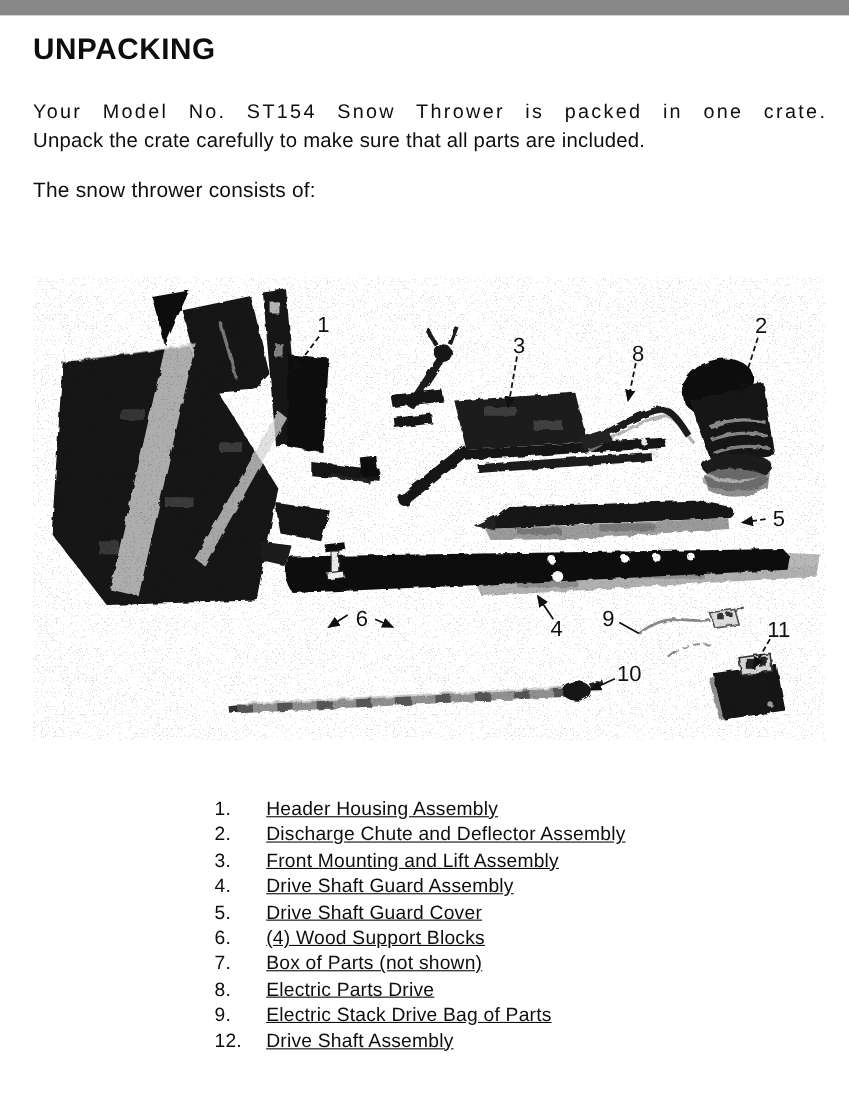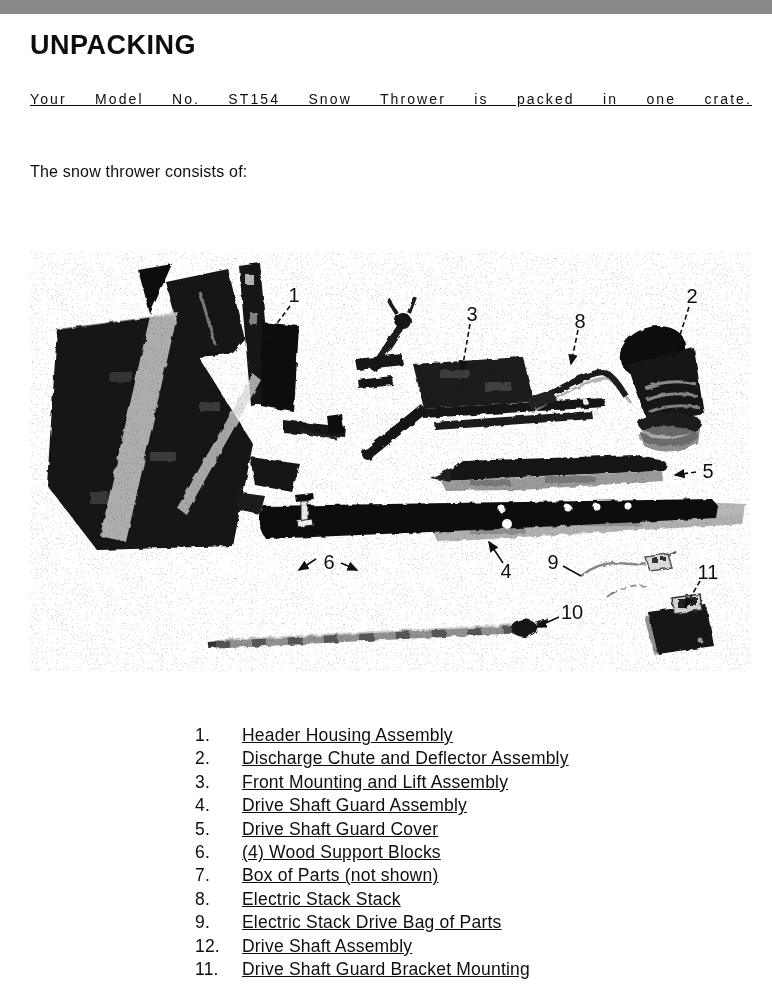--- a/index.html
+++ b/index.html
@@ -7,30 +7,30 @@
     position:relative;width:772px;height:1000px;background:#ffffff;
     font-family:"Liberation Sans","DejaVu Sans",sans-serif;color:#0e0e0e;
     margin:14px auto;overflow:hidden;
   }
   .title{
     position:absolute;left:30px;top:16px;margin:0;
     font-size:27px;font-weight:bold;letter-spacing:.5px;
   }
   .intro1{
     position:absolute;left:30px;top:77px;width:722px;
-    font-size:14px;letter-spacing:2.1px;word-spacing:4px;
-    text-align:justify;text-align-last:justify;white-space:nowrap;text-decoration:underline;
+    font-size:18px;letter-spacing:2.1px;word-spacing:4px;
+    text-align:justify;text-align-last:justify;white-space:nowrap;
   }
   .intro2{
     position:absolute;left:30px;top:103px;width:722px;
     font-size:18.5px;letter-spacing:.2px;
   }
   .consists{
     position:absolute;left:30px;top:149px;
-    font-size:16px;letter-spacing:.2px;
+    font-size:19px;letter-spacing:.2px;
   }
   .figure{position:absolute;left:0;top:238px;width:772px;height:430px;}
   .callout-num{
     font-family:"Liberation Sans","DejaVu Sans",sans-serif;
     font-size:20px;fill:#101010;
   }
   .parts-list{
     position:absolute;left:195px;top:710px;width:520px;
     font-size:17.5px;line-height:23.4px;letter-spacing:.2px;
   }
@@ -39,20 +39,21 @@
   .parts-row .nm{flex:1;text-decoration:underline;}
 </style>
 </head>
 <body>
 
 <div class="page">
 
   <h1 class="title">UNPACKING</h1>
 
   <div class="intro1">Your Model No. ST154 Snow Thrower is packed in one crate.</div>
+  <div class="intro2">Unpack the crate carefully to make sure that all parts are included.</div>
   <div class="consists">The snow thrower consists of:</div>
 
   <svg class="figure" viewBox="0 0 772 430" xmlns="http://www.w3.org/2000/svg">
     <defs>
       <marker id="arr" markerWidth="8" markerHeight="8" refX="6" refY="3" orient="auto">
         <path d="M0,0 L7,3 L0,6 Z" fill="#101010"></path>
       </marker>
       <filter id="rough" x="-5%" y="-5%" width="110%" height="110%">
         <feTurbulence type="fractalNoise" baseFrequency="0.12" numOctaves="2" result="t"></feTurbulence>
         <feDisplacementMap in="SourceGraphic" in2="t" scale="4"></feDisplacementMap>
@@ -231,29 +232,25 @@
     <div class="parts-row">
       <span class="num">6.</span>
       <span class="nm">(4) Wood Support Blocks</span>
     </div>
     <div class="parts-row">
       <span class="num">7.</span>
       <span class="nm">Box of Parts (not shown)</span>
     </div>
     <div class="parts-row">
       <span class="num">8.</span>
-      <span class="nm">Electric Stack Stack</span>
+      <span class="nm">Electric Parts Drive</span>
     </div>
     <div class="parts-row">
       <span class="num">9.</span>
       <span class="nm">Electric Stack Drive Bag of Parts</span>
     </div>
     <div class="parts-row">
       <span class="num">12.</span>
       <span class="nm">Drive Shaft Assembly</span>
     </div>
-    <div class="parts-row">
-      <span class="num">11.</span>
-      <span class="nm">Drive Shaft Guard Bracket Mounting</span>
-    </div>
   </div>
 
 </div>
 
 </body></html>

